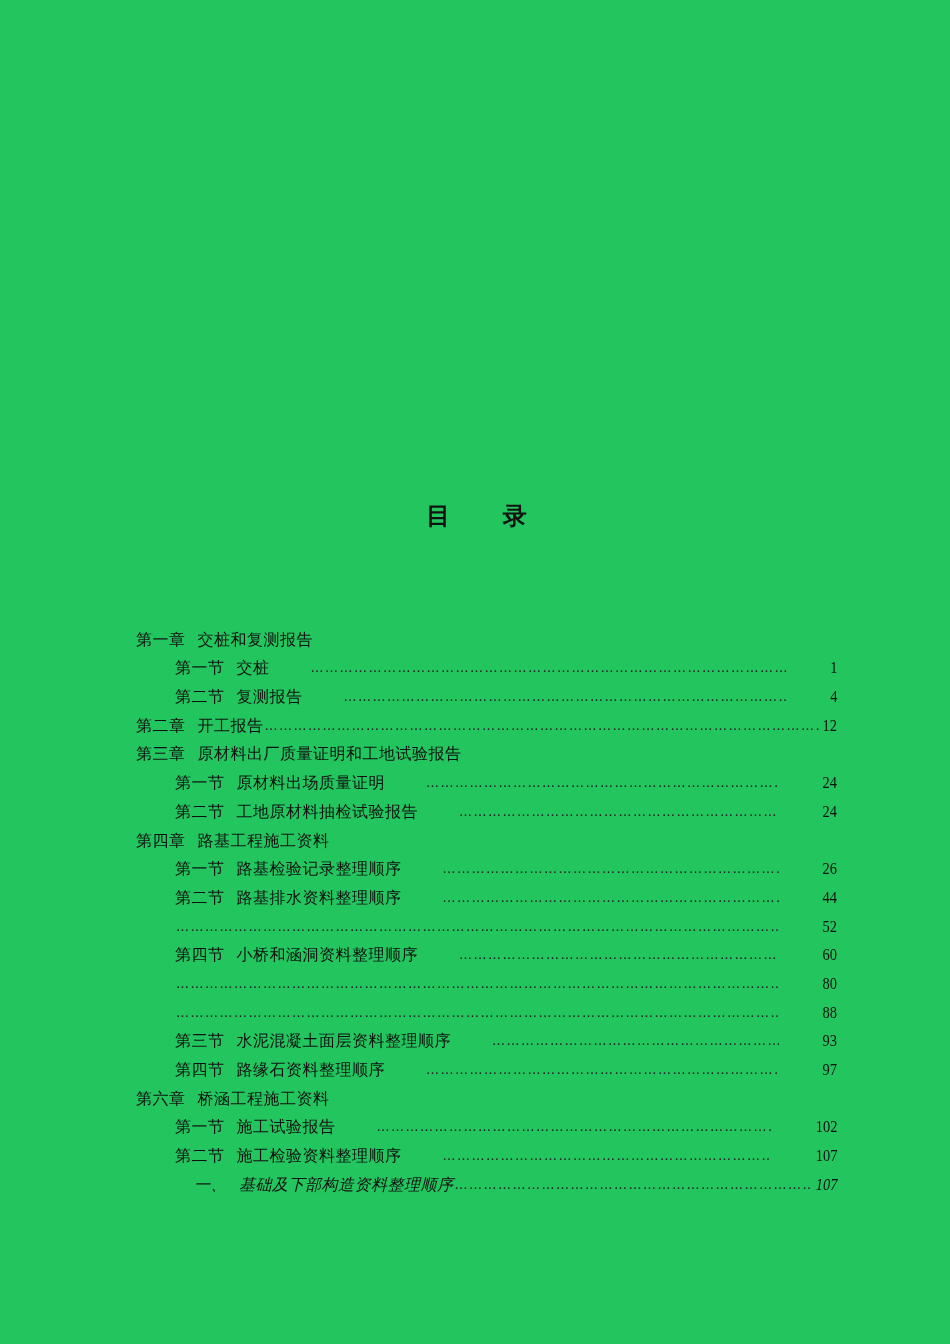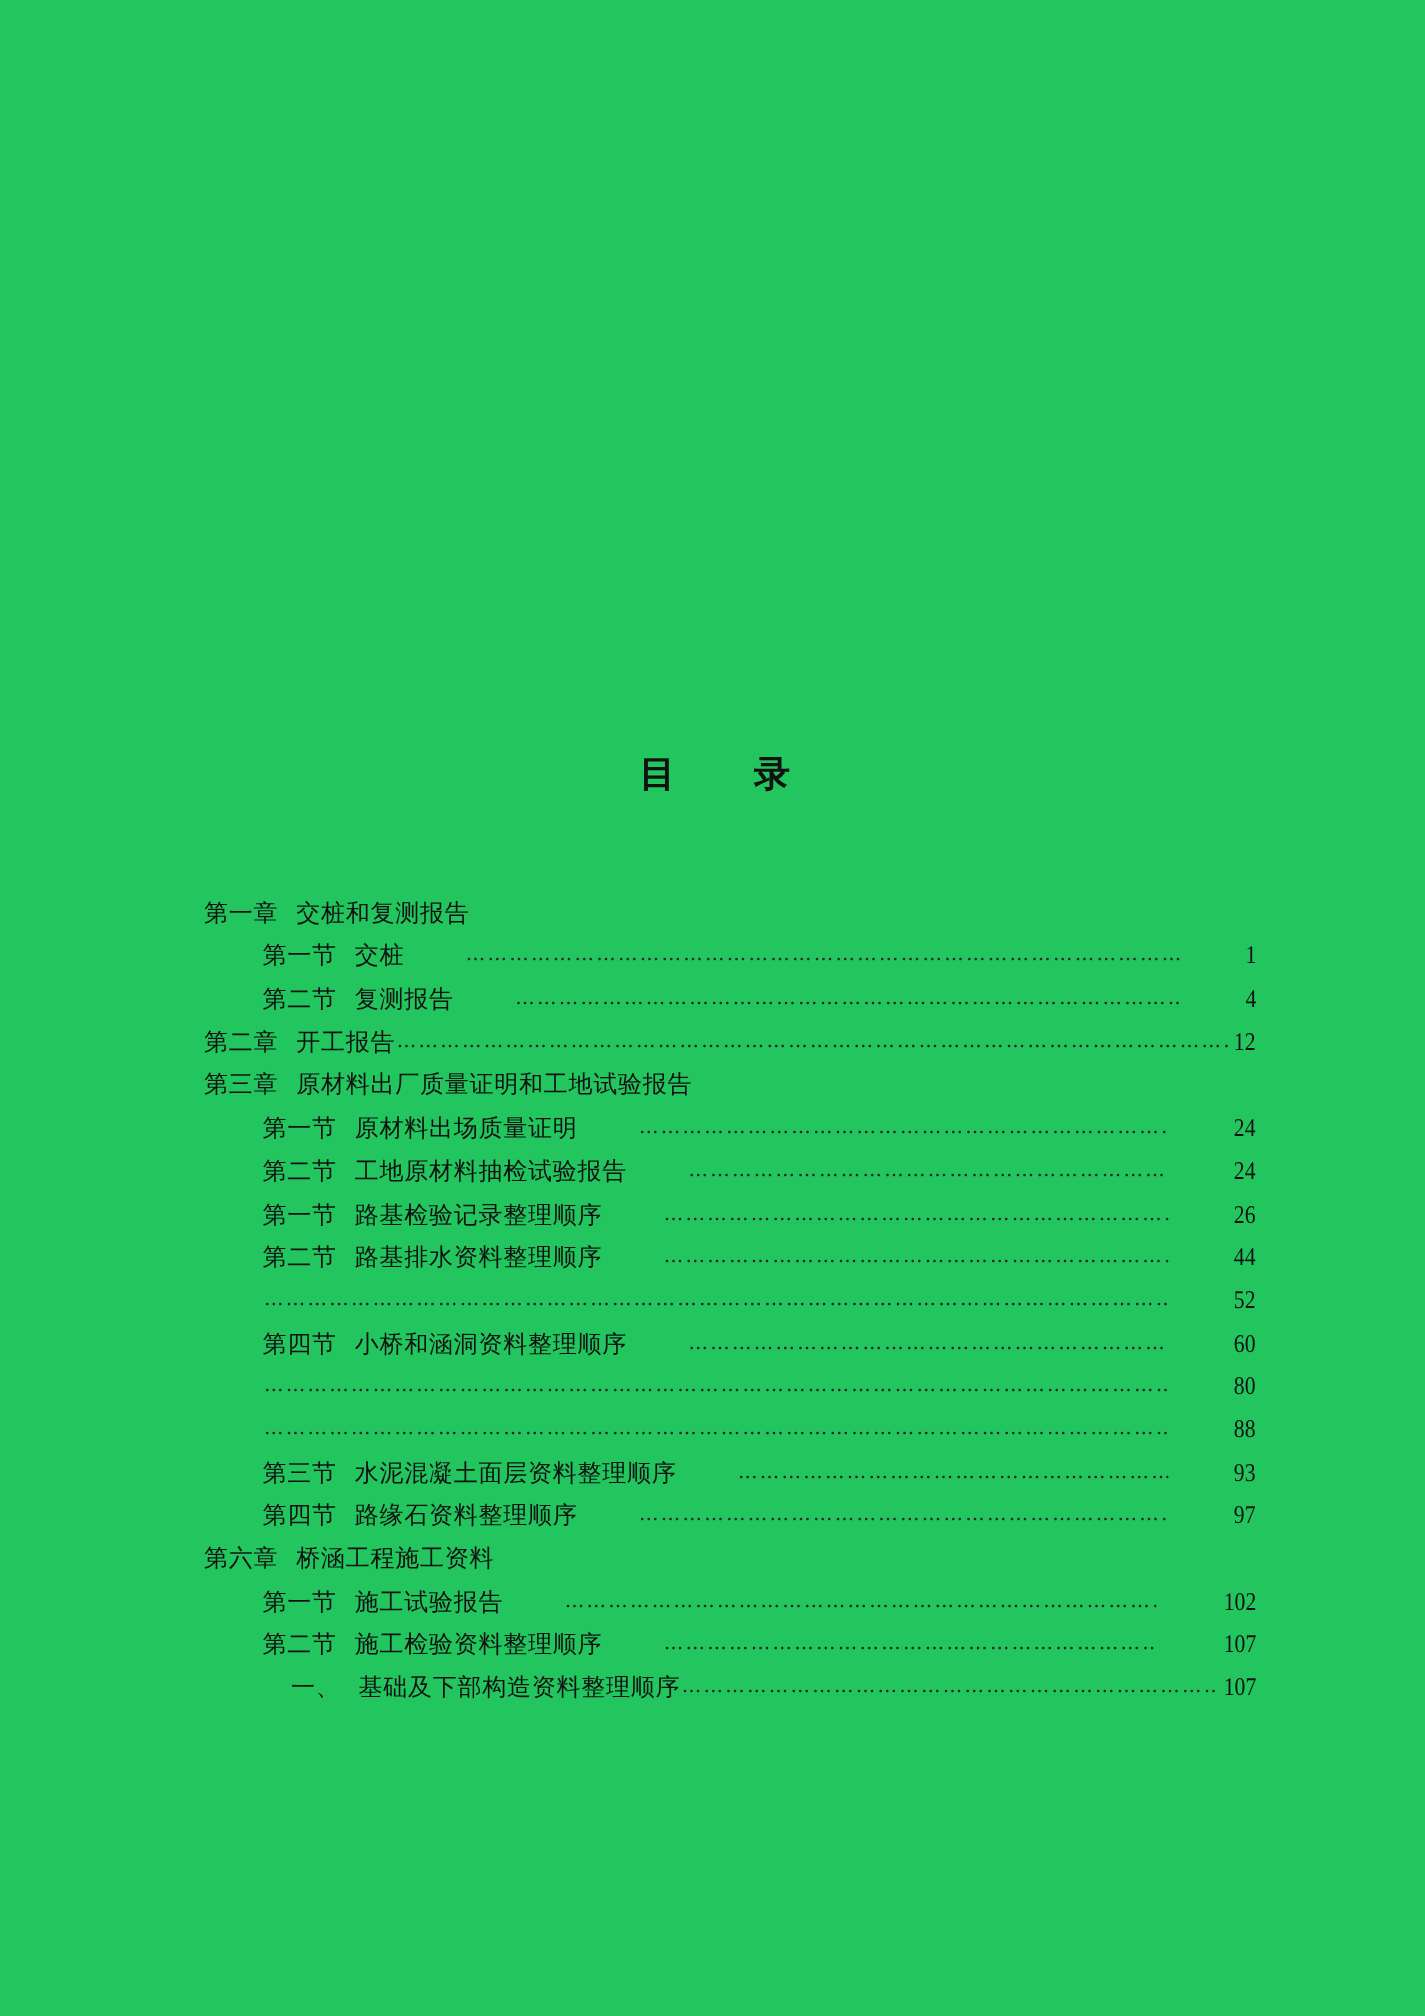--- a/index.html
+++ b/index.html
@@ -29,36 +29,36 @@
       width: 975px;
       text-align: center;
       font-family: "DejaVu Sans", "Liberation Sans", sans-serif;
       font-weight: bold;
       font-size: 24px;
       letter-spacing: 22px;
       line-height: 36px;
     }
     .toc-list {
       position: absolute;
-      top: 590px;
+      top: 621px;
       left: 136px;
       width: 701px;
     }
     .toc-row {
       height: 28.7px;
       display: flex;
       align-items: flex-end;
       font-size: 16px;
       line-height: 20px;
       white-space: nowrap;
       cursor: pointer;
     }
     .toc-row.level-0 { padding-left: 0; }
     .toc-row.level-1 { padding-left: 39px; gap: 40px; }
-    .toc-row.level-2 { padding-left: 58px; }
+    .toc-row.level-2 { padding-left: 58px; font-style: italic; }
     .toc-label {
       flex: 0 0 auto;
       letter-spacing: 0.5px;
     }
     .toc-label .num {
       margin-right: 12px;
     }
     .toc-leader {
       flex: 1 1 auto;
       overflow: hidden;
@@ -113,20 +113,24 @@
       <div class="toc-row level-1">
     <span class="toc-label"><span class="num">第一节</span><span class="txt">原材料出场质量证明</span></span>
     <span class="toc-leader"></span>
     <span class="toc-page">24</span>
   </div>
       <div class="toc-row level-1">
     <span class="toc-label"><span class="num">第二节</span><span class="txt">工地原材料抽检试验报告</span></span>
     <span class="toc-leader"></span>
     <span class="toc-page">24</span>
   </div>
+      <div class="toc-row level-0">
+    <span class="toc-label"><span class="num">第四章</span><span class="txt">路基工程施工资料</span></span>
+
+  </div>
       <div class="toc-row level-1">
     <span class="toc-label"><span class="num">第一节</span><span class="txt">路基检验记录整理顺序</span></span>
     <span class="toc-leader"></span>
     <span class="toc-page">26</span>
   </div>
       <div class="toc-row level-1">
     <span class="toc-label"><span class="num">第二节</span><span class="txt">路基排水资料整理顺序</span></span>
     <span class="toc-leader"></span>
     <span class="toc-page">44</span>
   </div>

